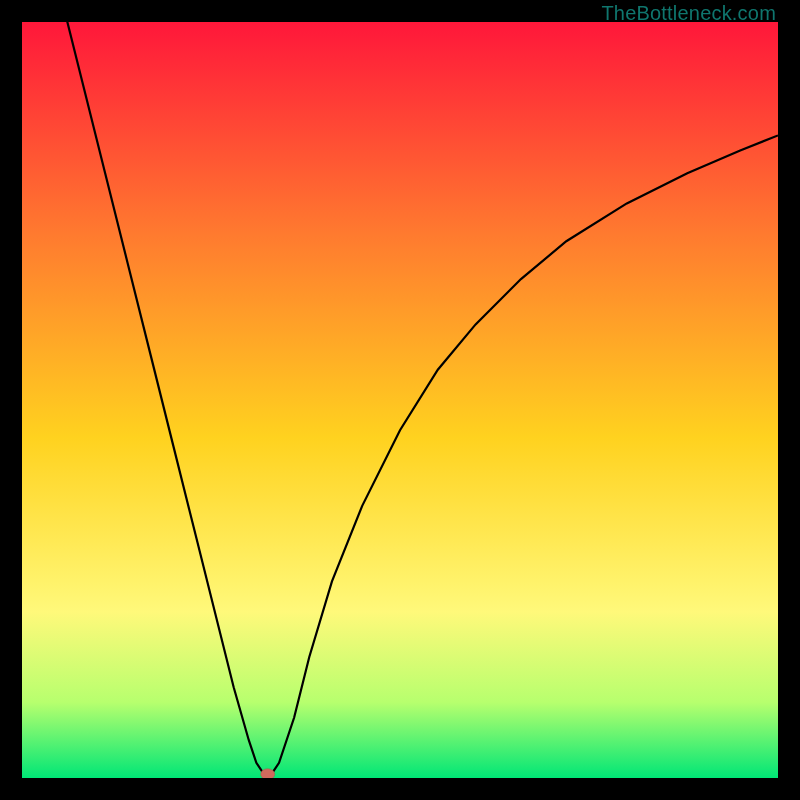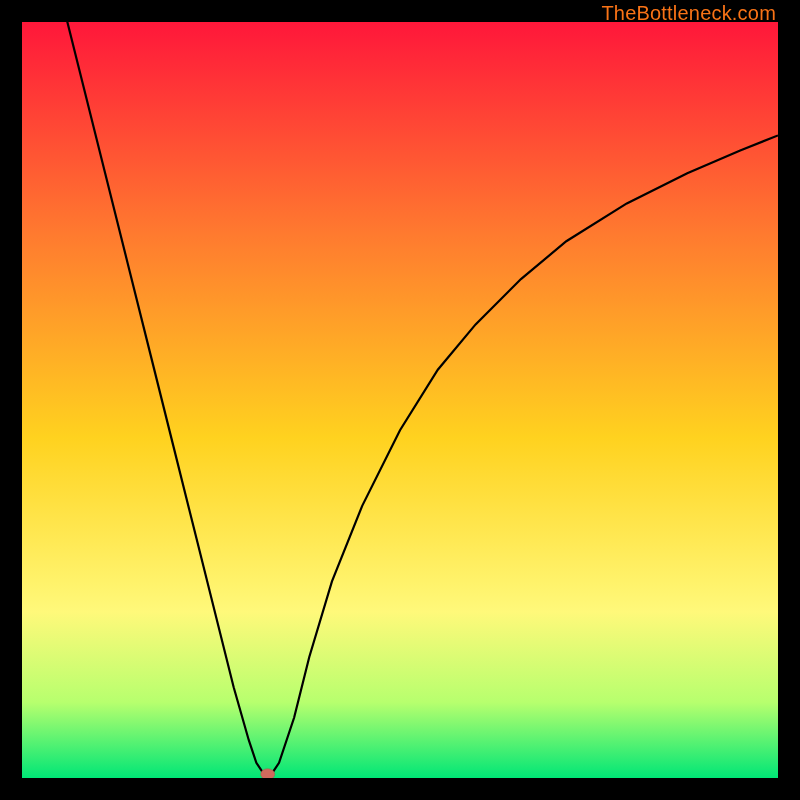--- a/index.html
+++ b/index.html
@@ -23,21 +23,21 @@
     position: absolute;
     left: 0;
     top: 0;
     width: 756px;
     height: 756px;
   }
   .watermark {
     position: absolute;
     top: 2px;
     right: 24px;
-    color: #f97316;
+    color: #0f766e;
     font-size: 20px;
     font-weight: 500;
     letter-spacing: 0.2px;
   }
   svg {
     display: block;
   }
   .curve {
     fill: none;
     stroke: #000;

